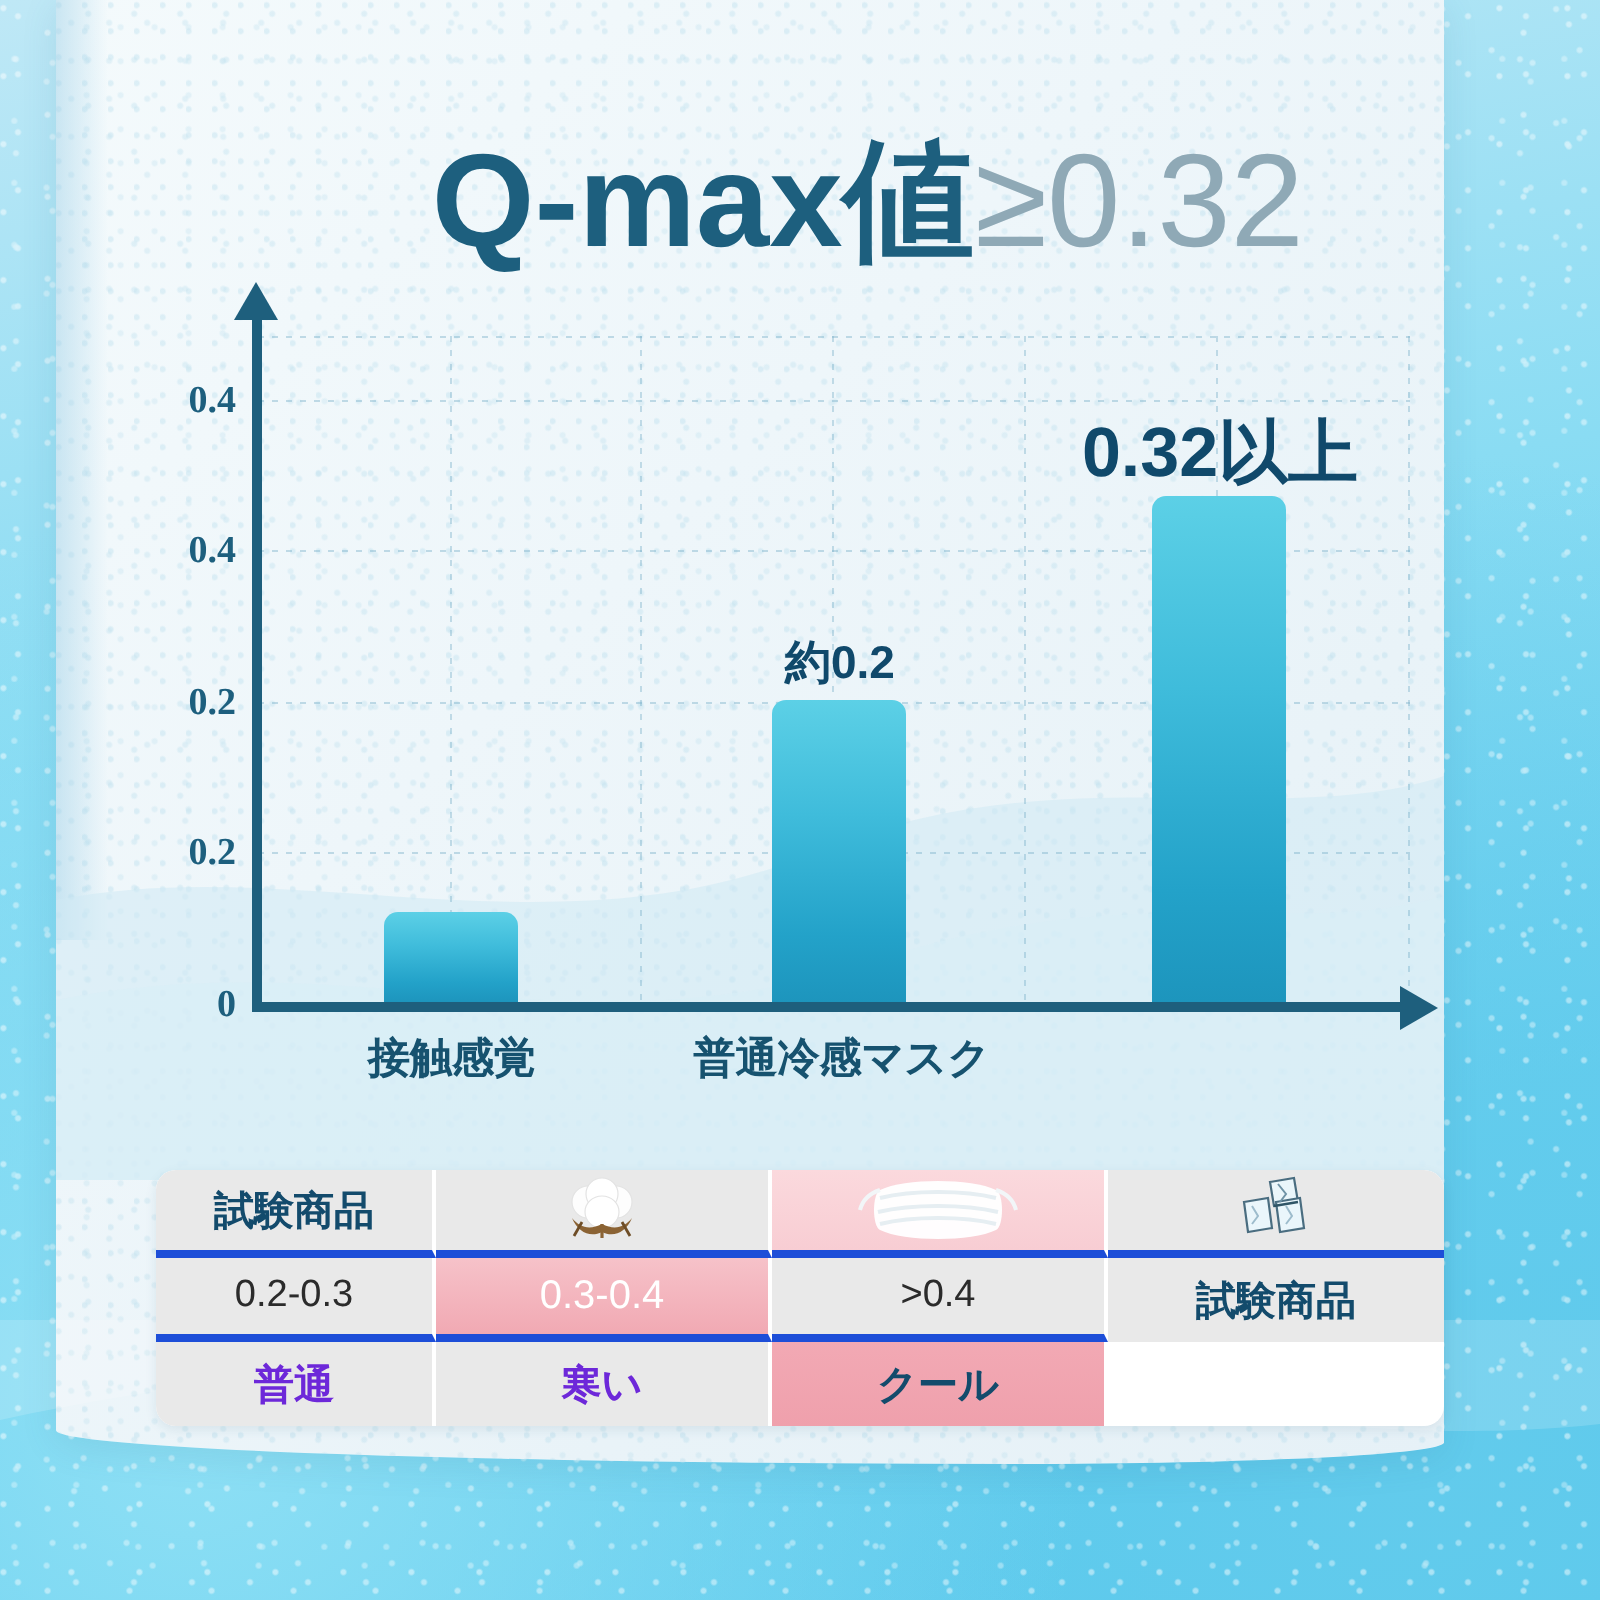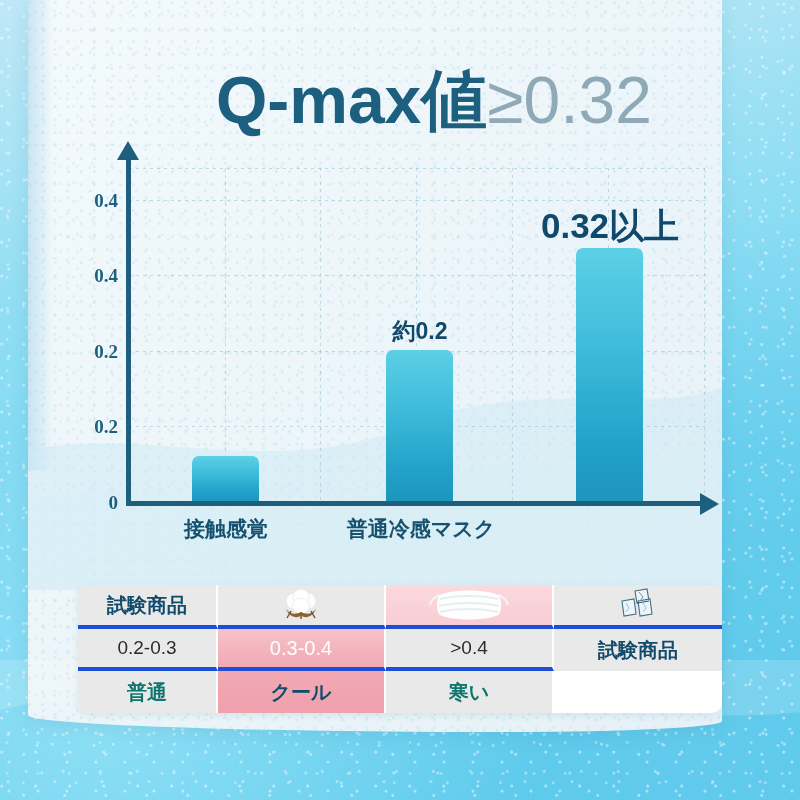--- a/index.html
+++ b/index.html
@@ -96,21 +96,21 @@
     grid-template-rows:44px 42px 42px;
     background:#ffffff;box-shadow:0 2px 6px rgba(30,90,120,.10);}
   .cell{background:#e9e9e9;display:flex;align-items:center;justify-content:center;
     border-right:2px solid #ffffff;border-bottom:4px solid #1d4ed8;
     font-size:19px;color:#2b2b2b;position:relative;}
   .cell.rowhead{color:#134b6c;font-weight:bold;font-size:20px;}
   .cell.rowhead.qmax{font-size:23px;}
   .cell.hl-1{background:linear-gradient(180deg,#fbd9dd 0%,#f8cdd3 100%);}
   .cell.hl-2{background:linear-gradient(180deg,#f6c2c9 0%,#f1a9b3 100%);color:#ffffff;font-size:20px;}
   .cell.hl-3{background:linear-gradient(180deg,#f2a9b4 0%,#efa0ac 100%);color:#134b6c;font-weight:bold;font-size:20px;}
-  .cell.sense{color:#0f766e;font-weight:bold;font-size:20px;}
+  .cell.sense{color:#6d28d9;font-weight:bold;font-size:20px;}
   .cell:nth-child(4n){border-right:none;}
   .cell.lastrow{border-bottom:none;}
 
   
   .ic{display:block;}
 </style>
 </head>
 <body>
 
 <div id="root">
@@ -220,17 +220,17 @@
         <path d="M27,15 L30,20 L27,24" stroke="#9dbccc" stroke-width="1" fill="none"></path>
       </svg>
     </div>
 
     <div class="cell">0.2-0.3</div>
     <div class="cell hl-2">0.3-0.4</div>
     <div class="cell">&gt;0.4</div>
 
     <div class="cell rowhead lastrow">試験商品</div>
     <div class="cell sense lastrow">普通</div>
+    <div class="cell sense lastrow">寒い</div>
     <div class="cell hl-3 lastrow">クール</div>
-    <div class="cell sense lastrow">寒い</div>
   </div>
 
 </div>
 
 </body></html>

